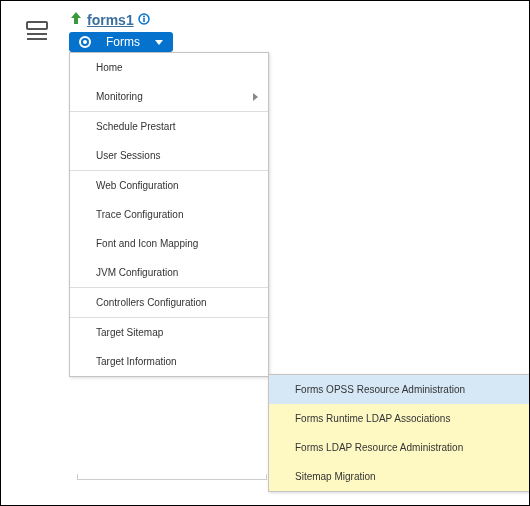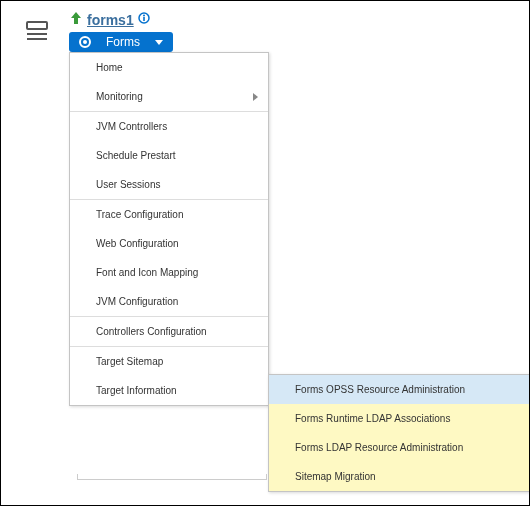--- a/index.html
+++ b/index.html
@@ -19,21 +19,21 @@
       top: 18px;
       width: 24px;
       height: 24px;
       border-radius: 3px;
     }
     .page-title-area {
       position: absolute;
       left: 68px;
       top: 10px;
       display: flex;
-      align-items: center;
+      align-items: flex-end;
       gap: 4px;
     }
     .title-text {
       font-weight: bold;
       color: #3b6f9e;
       font-size: 14px;
       text-decoration: underline;
     }
     .forms-button {
       position: absolute;
@@ -154,26 +154,25 @@
 <div class="forms-button">
   <span class="target-icon"></span>
   <span>Forms</span>
   <span class="dropdown-triangle"></span>
 </div>
 
 <div class="menu" id="main-menu">
     <div class="menu-item">Home</div>
     <div class="menu-item has-submenu">Monitoring</div>
     <div class="menu-sep"></div>
-    <div class="menu-item">JVM Controllers</div>
     <div class="menu-item">Schedule Prestart</div>
     <div class="menu-item">User Sessions</div>
     <div class="menu-sep"></div>
+    <div class="menu-item">Web Configuration</div>
     <div class="menu-item">Trace Configuration</div>
-    <div class="menu-item">Web Configuration</div>
     <div class="menu-item">Font and Icon Mapping</div>
     <div class="menu-item">JVM Configuration</div>
     <div class="menu-sep"></div>
     <div class="menu-item">Controllers Configuration</div>
     <div class="menu-sep"></div>
     <div class="menu-item">Target Sitemap</div>
     <div class="menu-item">Target Information</div>
   </div>
 
 <div class="submenu" id="security-submenu">

